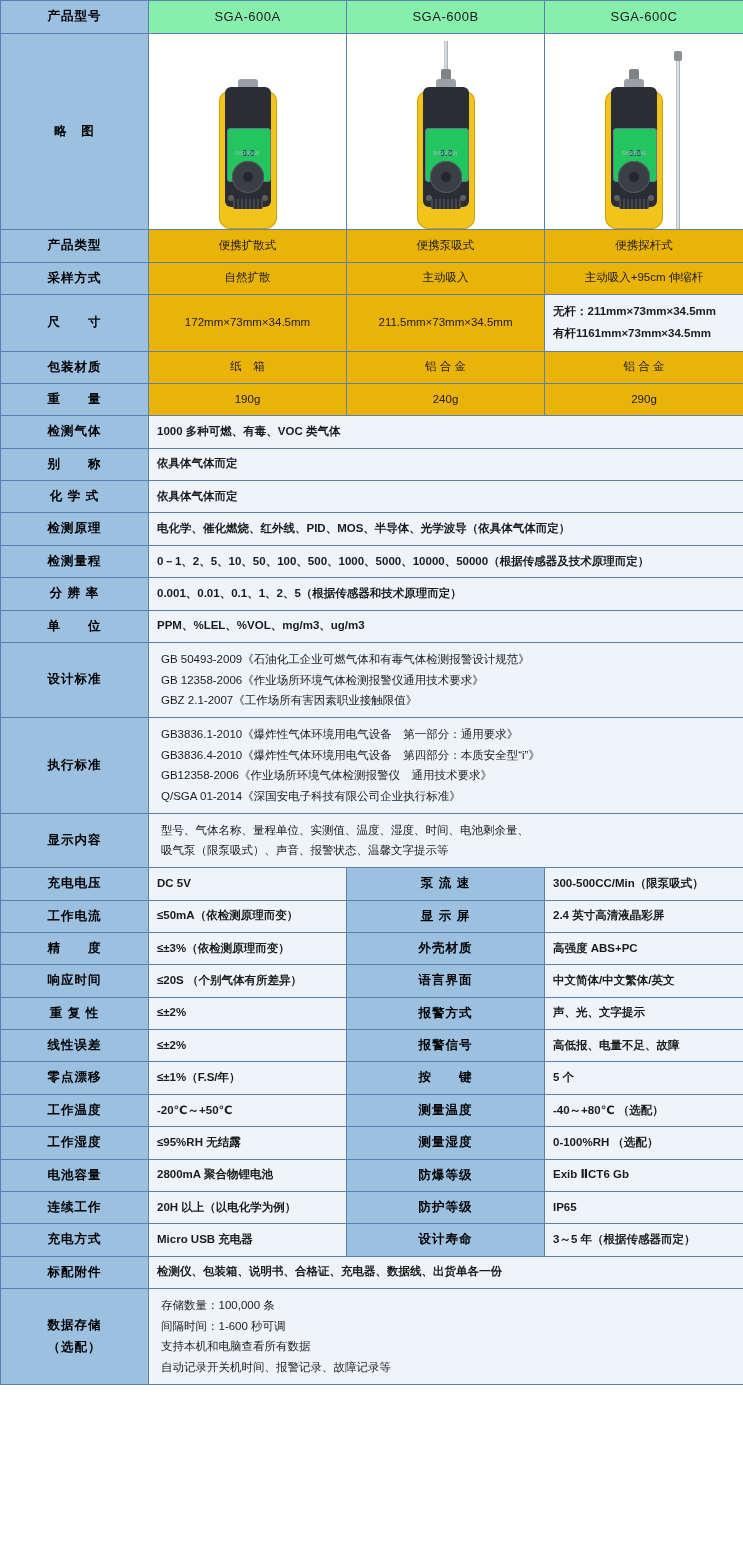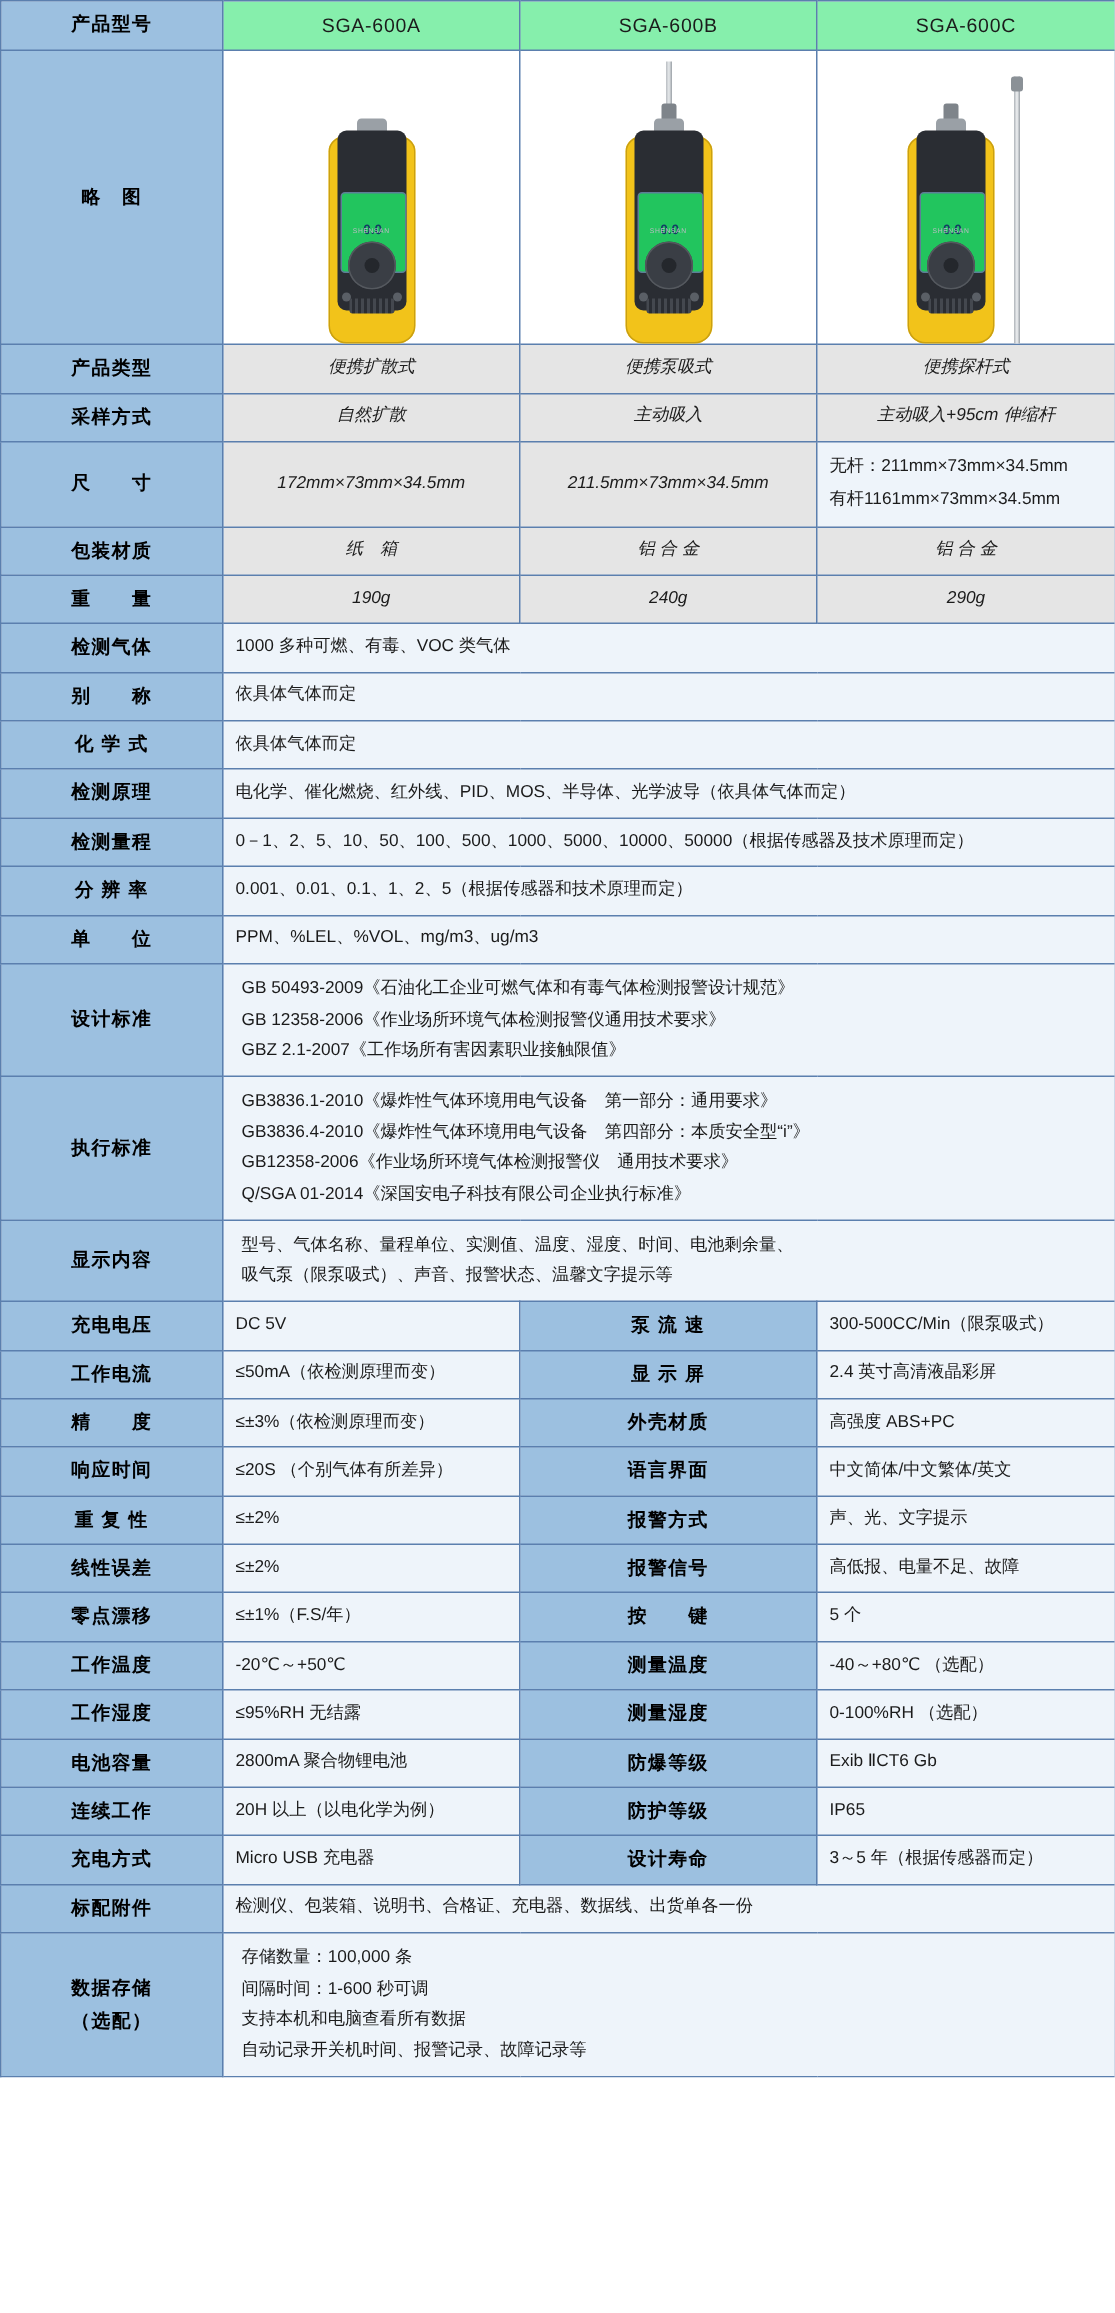--- a/index.html
+++ b/index.html
@@ -24,29 +24,29 @@
   }
   .lbl{
     background:#9cc0e0;
     text-align:center;
     font-weight:bold;
     color:#000000;
     font-size:12.5px;
     letter-spacing:1px;
   }
   .val{
-    background:#e5e5e5;
+    background:#eab308;
     text-align:center;
     font-size:11.5px;
-    font-style:italic;
   }
   .val-left{
     background:#eef4fa;
     text-align:left;
     font-size:11.5px;
+    font-weight:bold;
   }
   .val-left2{
     background:#eef4fa;
     text-align:left;
     font-size:11.5px;
     line-height:1.8;
     padding-left:12px;
   }
   .model{
     background:#86efac;

